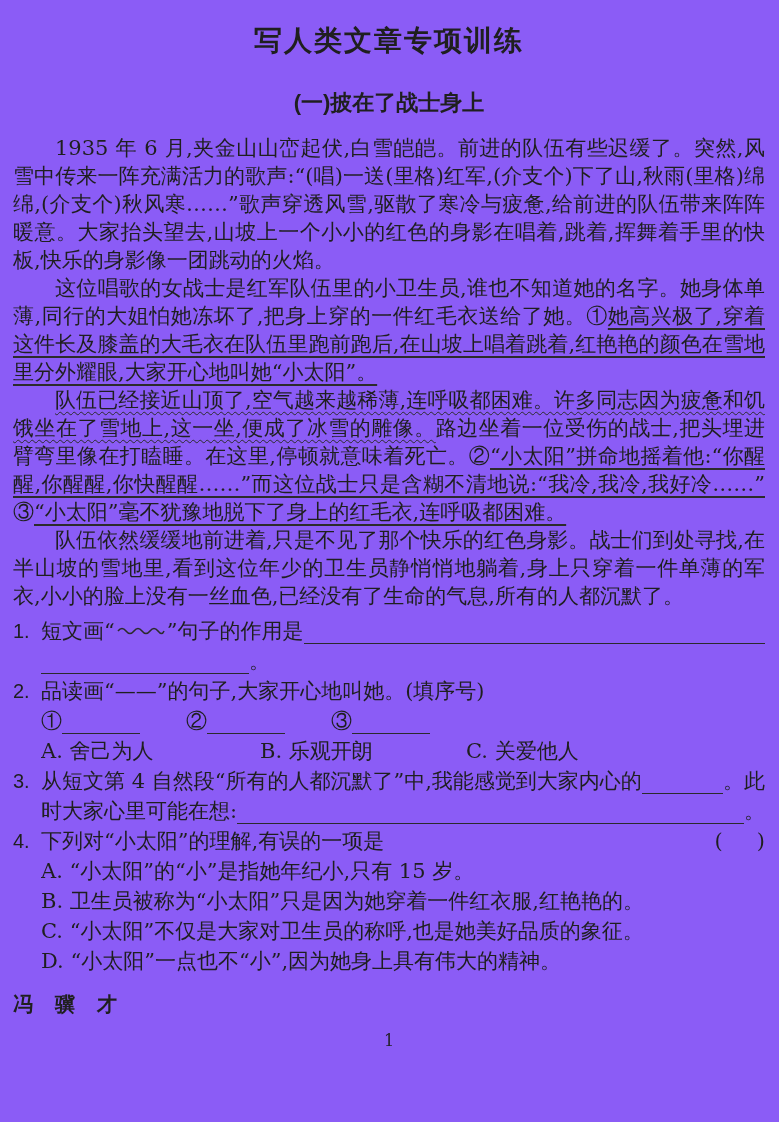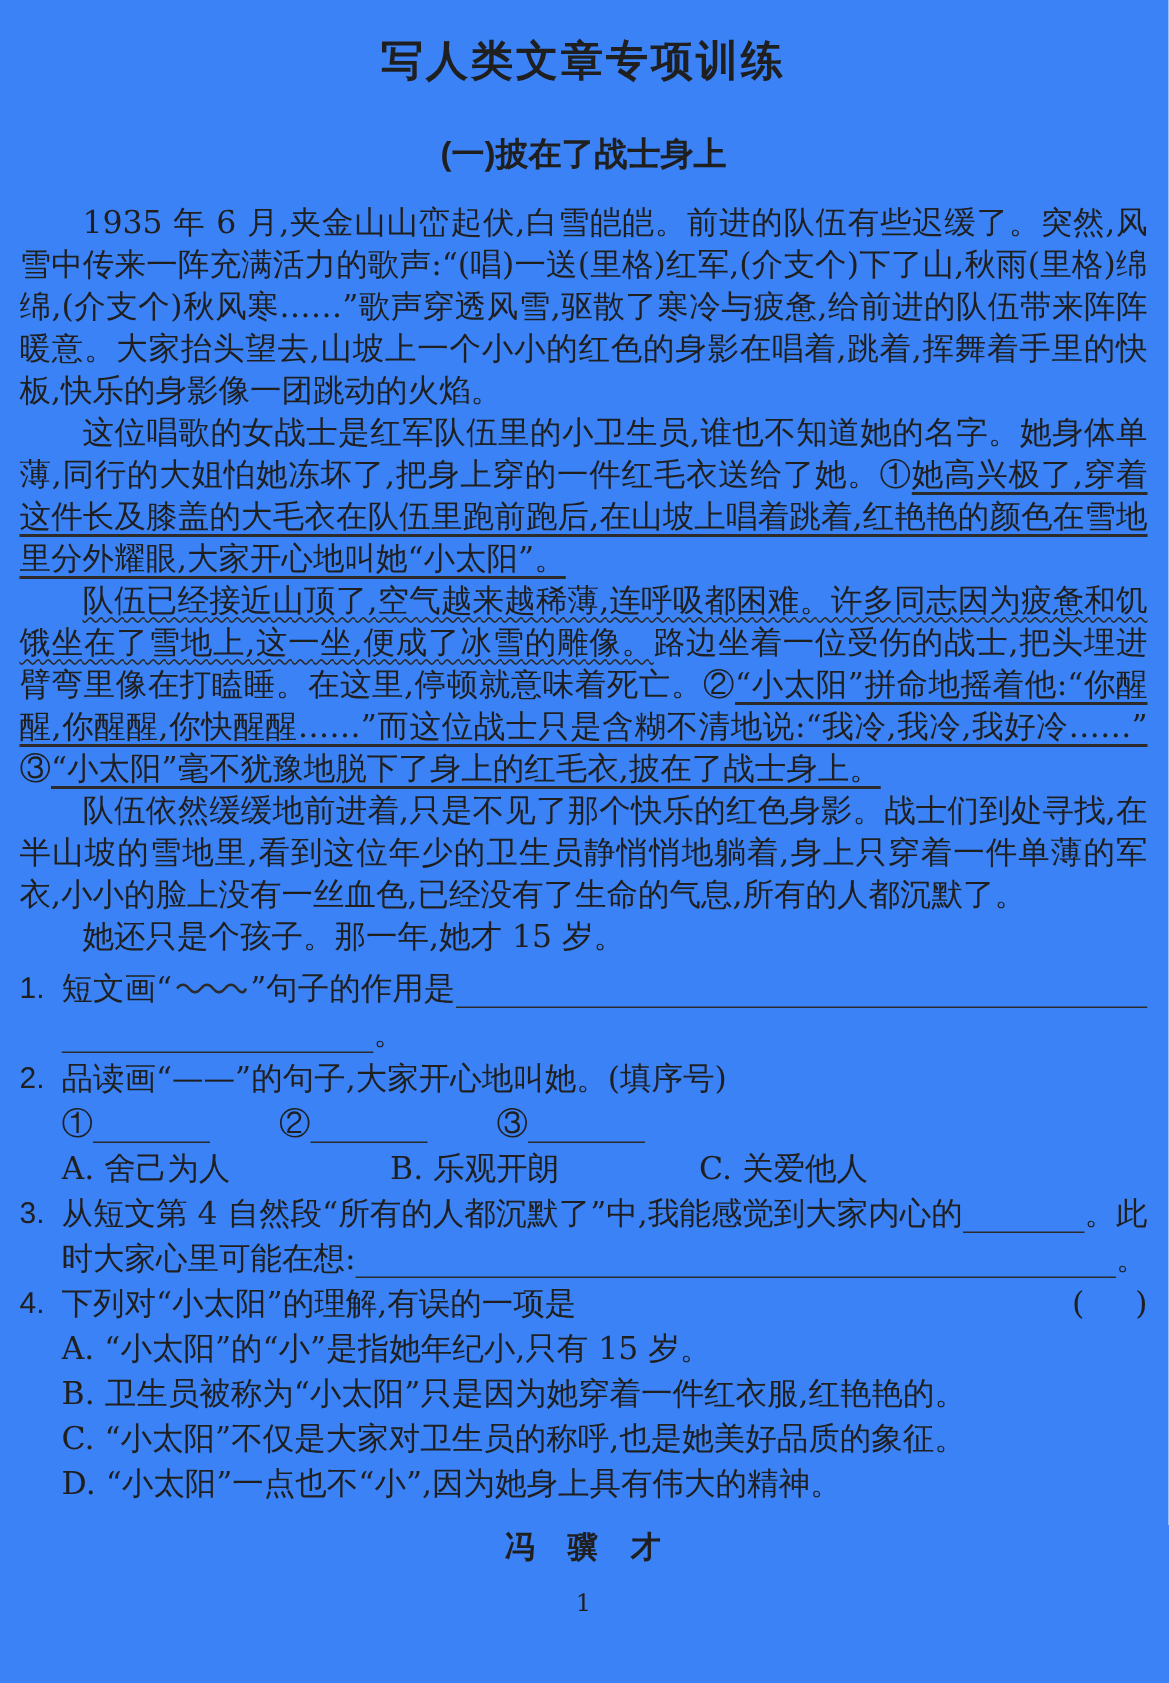--- a/index.html
+++ b/index.html
@@ -1,20 +1,20 @@
 <!DOCTYPE html>
 <html lang="zh"><head>
 <meta charset="utf-8">
 <style>
   html,body{margin:0;padding:0;background:#e9e9e9;}
   .page{
     position:relative;
     width:779px;height:1122px;
     margin:0 auto;
-    background:#3b82f6;
+    background:#8b5cf6;
     color:#1f1f1f;
     font-family:"DejaVu Serif","Liberation Serif",serif;
     box-sizing:border-box;
     padding:22px 14px 0 13px;
     overflow:hidden;
   }
   .doc-title{
     text-align:center;
     font-size:28px;
     font-weight:700;
@@ -71,21 +71,20 @@
     display:inline-block;
     border-bottom:1.5px solid #2b2b2b;
     height:24px;
     margin-bottom:2px;
   }
   .blank.fill,.gap.fill{flex:1 1 auto;min-width:60px;}
   .gap{display:inline-block;height:1px;}
   .wave-icon{display:inline-flex;align-items:center;height:30px;margin:0 2px;}
   .sec2-heading{margin-top:22px;letter-spacing:1px;}
   .author{
-    text-align:center;
     font-family:"Liberation Sans","DejaVu Sans",sans-serif;
     font-size:20px;font-weight:700;line-height:24px;
     margin-top:16px;letter-spacing:1px;
   }
   .page-number{
     text-align:center;
     font-size:16px;line-height:20px;
     margin-top:15px;
   }
 </style>
@@ -93,23 +92,22 @@
 <body>
 
 <div class="page">
   <h1 class="doc-title">写人类文章专项训练</h1>
 
   <h2 class="sec-heading">(一)披在了战士身上</h2>
 
   <div class="passage" id="passage">
       <p><span>1935 年 6 月,夹金山山峦起伏,白雪皑皑。前进的队伍有些迟缓了。突然,风雪中传来一阵充满活力的歌声:“(唱)一送(里格)红军,(介支个)下了山,秋雨(里格)绵绵,(介支个)秋风寒……”歌声穿透风雪,驱散了寒冷与疲惫,给前进的队伍带来阵阵暖意。大家抬头望去,山坡上一个小小的红色的身影在唱着,跳着,挥舞着手里的快板,快乐的身影像一团跳动的火焰。</span></p>
       <p><span>这位唱歌的女战士是红军队伍里的小卫生员,谁也不知道她的名字。她身体单薄,同行的大姐怕她冻坏了,把身上穿的一件红毛衣送给了她。</span><span>①</span><span class="u-line">她高兴极了,穿着这件长及膝盖的大毛衣在队伍里跑前跑后,在山坡上唱着跳着,红艳艳的颜色在雪地里分外耀眼,大家开心地叫她“小太阳”。</span></p>
-      <p><span class="u-wavy">队伍已经接近山顶了,空气越来越稀薄,连呼吸都困难。许多同志因为疲惫和饥饿坐在了雪地上,这一坐,便成了冰雪的雕像。</span><span>路边坐着一位受伤的战士,把头埋进臂弯里像在打瞌睡。在这里,停顿就意味着死亡。</span><span>②</span><span class="u-line">“小太阳”拼命地摇着他:“你醒醒,你醒醒,你快醒醒……”而这位战士只是含糊不清地说:“我冷,我冷,我好冷……”</span><span>③</span><span class="u-line">“小太阳”毫不犹豫地脱下了身上的红毛衣,披在了战士身上。</span></p>
+      <p><span class="u-wavy">队伍已经接近山顶了,空气越来越稀薄,连呼吸都困难。许多同志因为疲惫和饥饿坐在了雪地上,这一坐,便成了冰雪的雕像。</span><span>路边坐着一位受伤的战士,把头埋进臂弯里像在打瞌睡。在这里,停顿就意味着死亡。</span><span>②</span><span class="u-line">“小太阳”拼命地摇着他:“你醒醒,你醒醒,你快醒醒……”而这位战士只是含糊不清地说:“我冷,我冷,我好冷……”</span><span>③</span><span class="u-line">“小太阳”毫不犹豫地脱下了身上的红毛衣,连呼吸都困难。</span></p>
       <p><span>队伍依然缓缓地前进着,只是不见了那个快乐的红色身影。战士们到处寻找,在半山坡的雪地里,看到这位年少的卫生员静悄悄地躺着,身上只穿着一件单薄的军衣,小小的脸上没有一丝血色,已经没有了生命的气息,所有的人都沉默了。</span></p>
-      <p><span>她还只是个孩子。那一年,她才 15 岁。</span></p>
     </div>
 
   <div class="questions" id="questions">
       <div class="question">
         <span class="q-num">1.</span>
         <div class="q-line">
           <span>短文画“</span>
           <span class="wave-icon"><svg width="48" height="10" viewBox="0 0 48 10">
               <path d="M1 5 Q5 0 9 5 T17 5 T25 5 T33 5 T41 5 T47 5" fill="none" stroke="#2b2b2b" stroke-width="1.6"></path>
             </svg></span>

